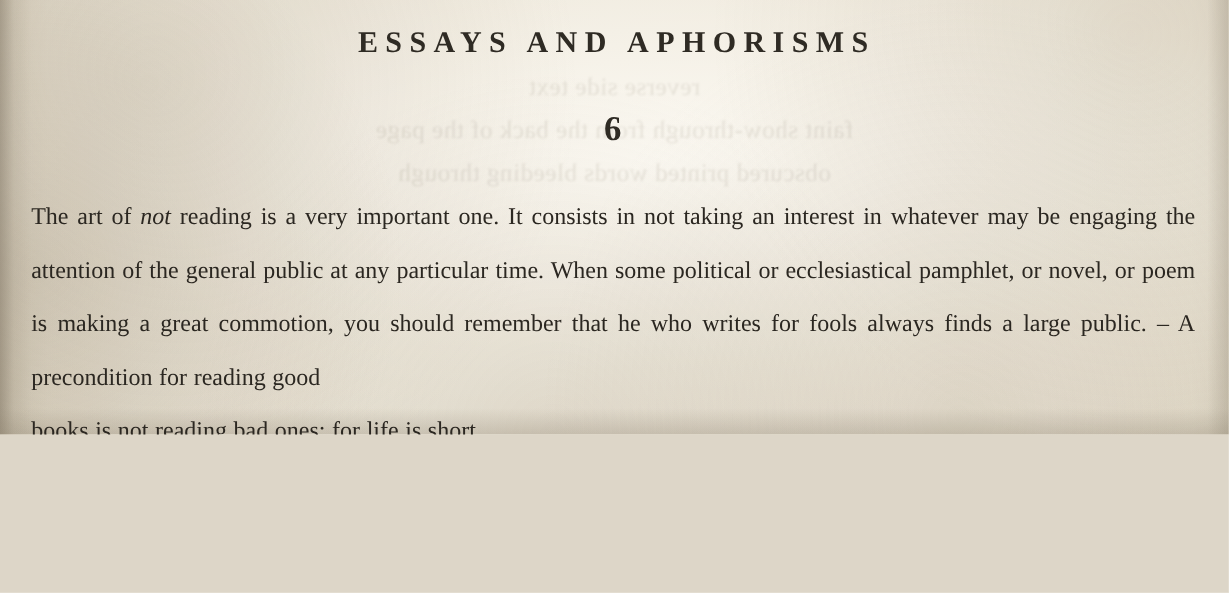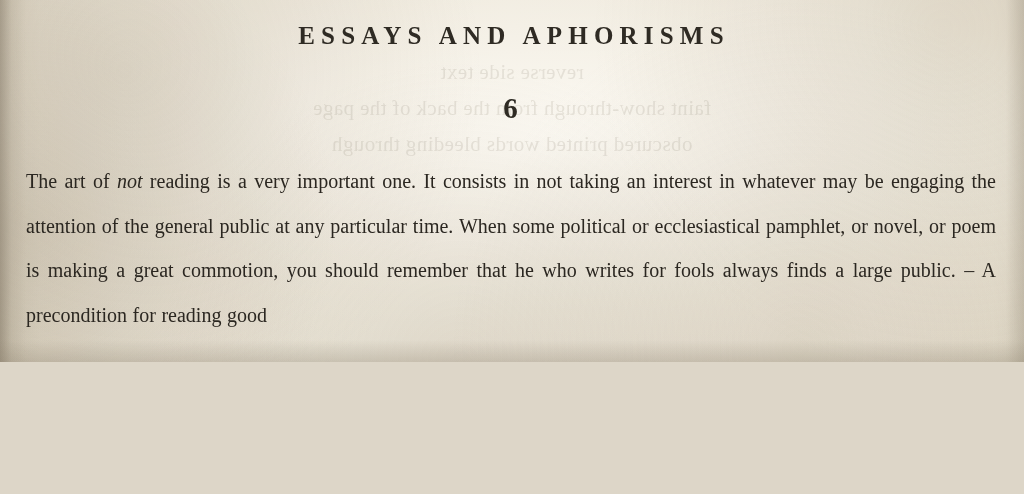--- a/index.html
+++ b/index.html
@@ -145,16 +145,17 @@
   <div class="edge-bottom"></div>
 
   <div class="content">
 
     <div class="running-head">ESSAYS AND APHORISMS</div>
 
     <div class="section-number">6</div>
 
     <div class="body-text">
       <span>The art of </span><span class="em">not</span><span> reading is a very important one. It consists in not taking an interest in whatever may be engaging the attention of the general public at any particular time. When some political or ecclesiastical pamphlet, or novel, or poem is making a great commotion, you should remember that he who writes for fools always finds a large public. – A precondition for reading good</span>
+      <span class="lastline">books is not reading bad ones: for life is short.</span>
     </div>
 
   </div>
 </div>
 
 </body></html>

